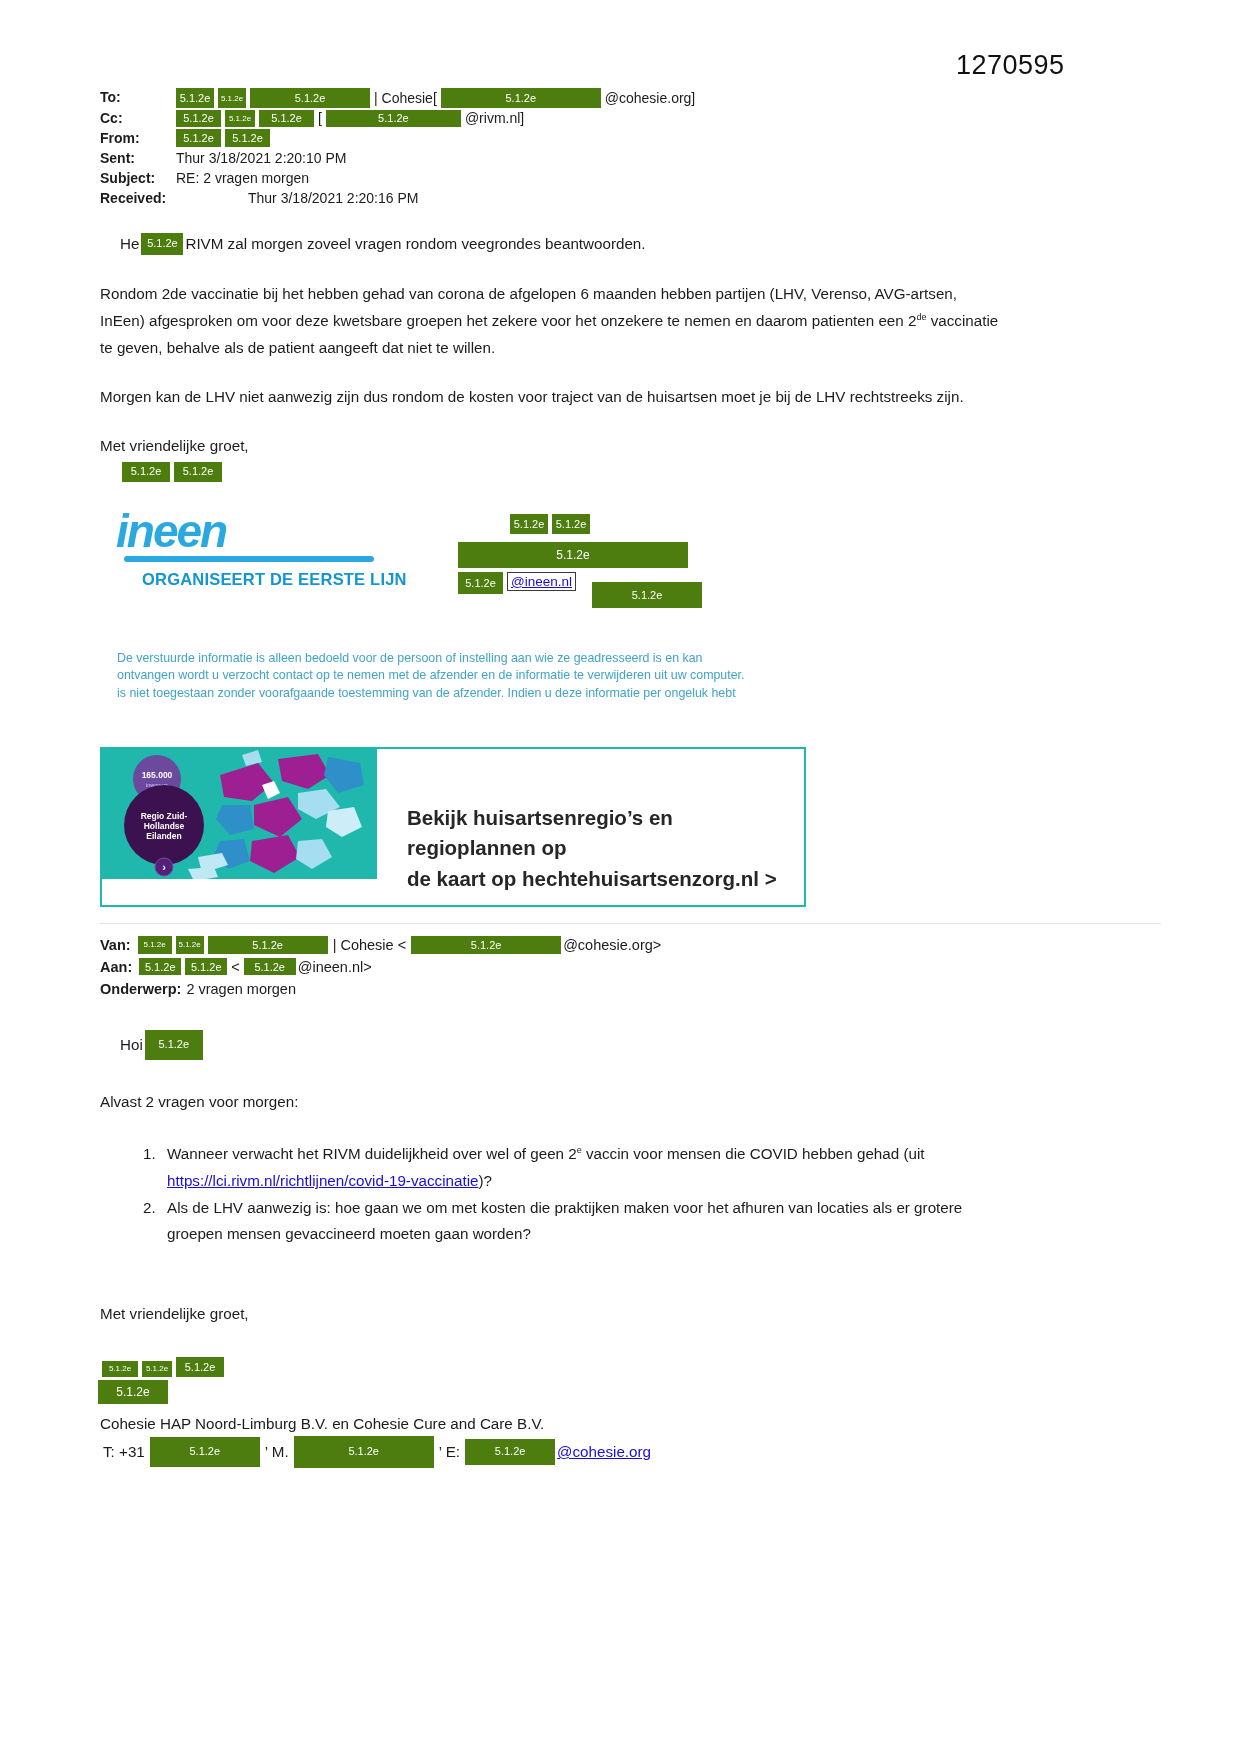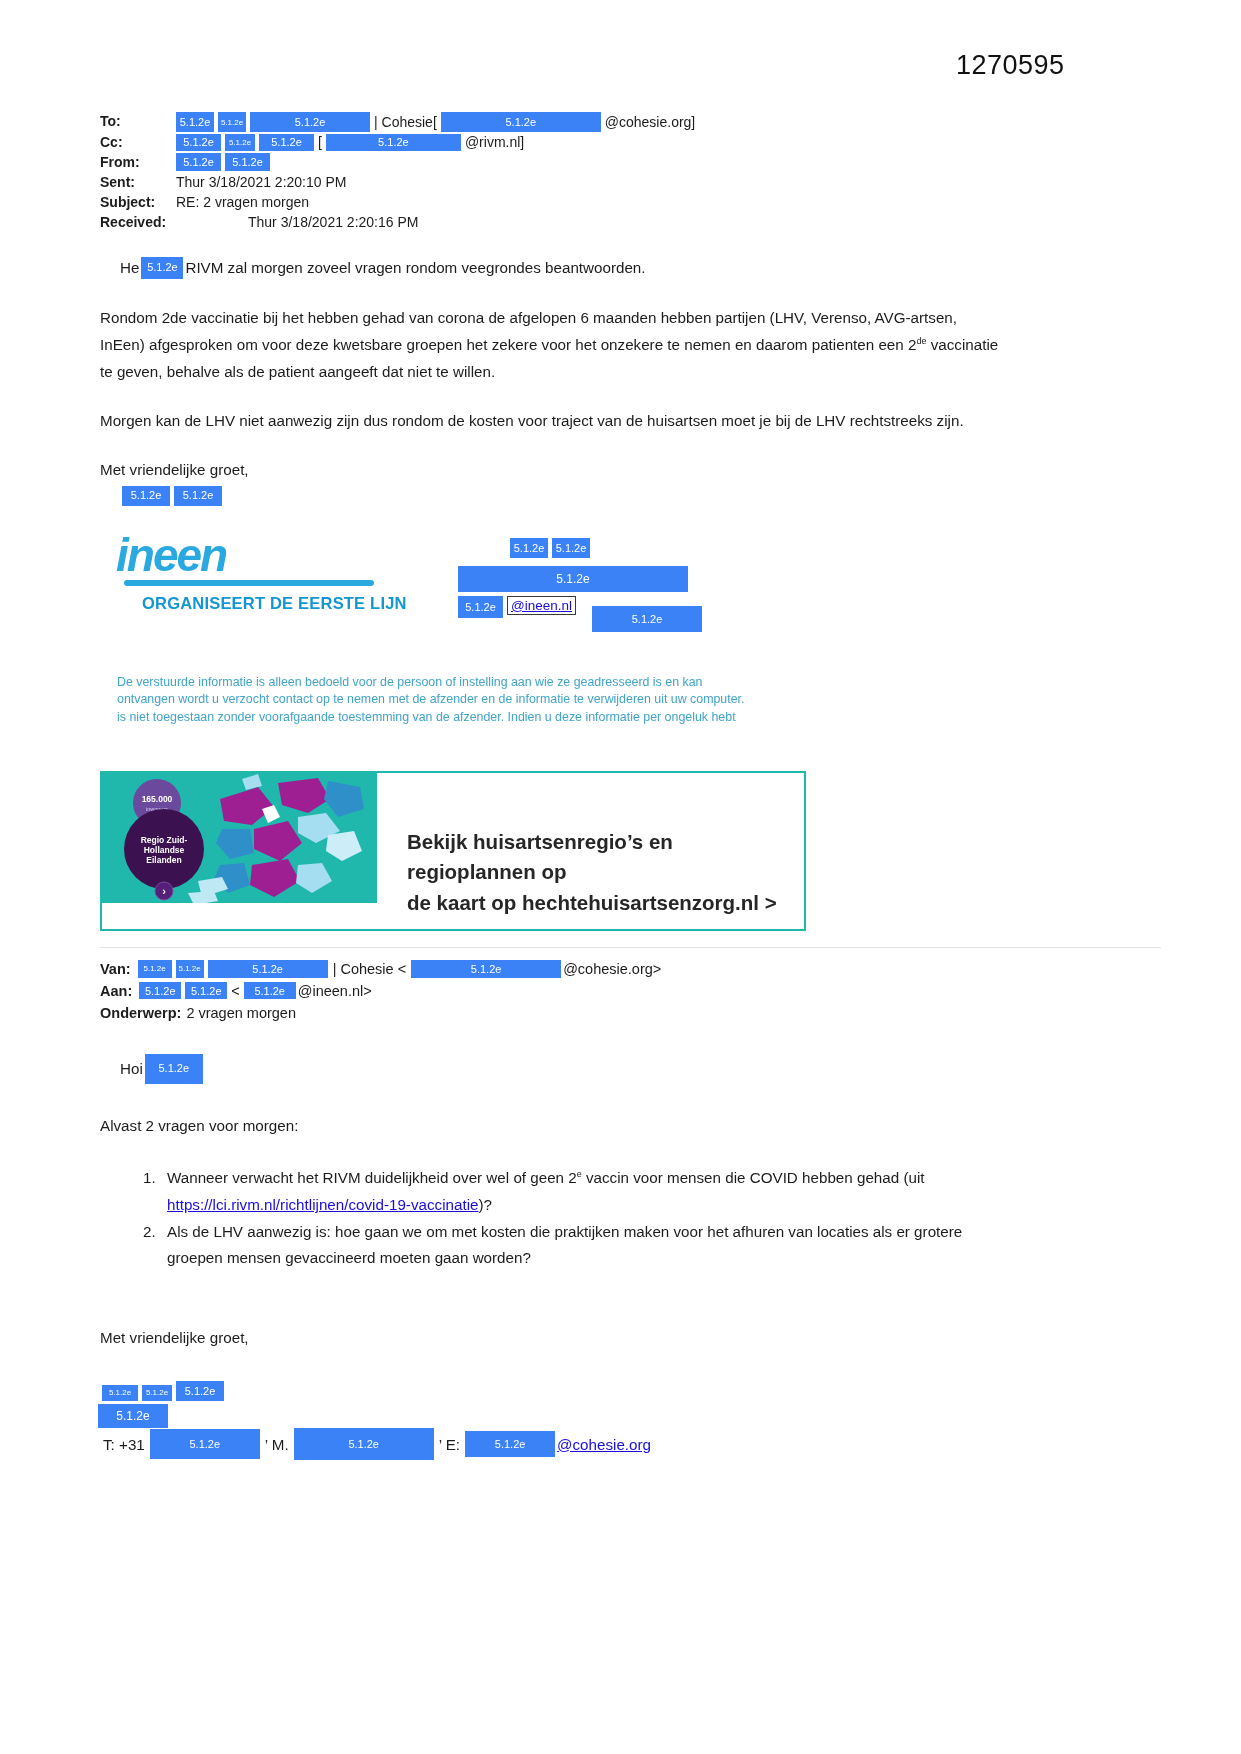--- a/index.html
+++ b/index.html
@@ -3,32 +3,32 @@
 <meta charset="utf-8">
 <style>
   html,body{margin:0;padding:0;background:#ffffff;}
   .page{position:relative;width:1241px;height:1754px;background:#fff;
         font-family:"Liberation Sans",sans-serif;color:#1c1c1c;overflow:hidden;}
   .doc-id{position:absolute;top:50px;left:956px;font-size:27px;color:#111;letter-spacing:.5px;}
   .content{padding:0 80px 0 100px;}
 
   
   .rx{display:inline-flex;align-items:center;justify-content:center;
-      background:#3b82f6;color:#fff;font-size:11px;height:17px;
+      background:#4d7c0f;color:#fff;font-size:11px;height:17px;
       padding:0 4px;margin:0 2px;vertical-align:middle;box-sizing:border-box;flex:none;}
   .rx.xs{font-size:8px;}
   .w28{width:28px}.w30{width:30px}.w34{width:34px}.w36{width:36px}.w38{width:38px}
   .w42{width:42px}.w45{width:45px}.w48{width:48px}.w52{width:52px}.w55{width:55px}
   .w58{width:58px}.w70{width:70px}.w90{width:90px}.w110{width:110px}.w120{width:120px}
   .w135{width:135px}.w140{width:140px}.w150{width:150px}.w160{width:160px}.w230{width:230px}
   .h16{height:16px}.h18{height:18px}.h20{height:20px}.h22{height:22px}.h24{height:24px}
   .h26{height:26px}.h30{height:30px}.h32{height:32px}
 
   
-  .hdr{margin-top:112px;font-size:14px;}
+  .hdr{margin-top:88px;font-size:14px;}
   .hrow{display:flex;align-items:flex-start;line-height:19px;margin-bottom:1px;}
   .hlabel{width:74px;font-weight:bold;flex:none;}
   .hval{display:flex;align-items:center;flex-wrap:wrap;}
   .hval .txt{margin:0 2px;}
   .indent{margin-left:72px;}
 
   .bodytxt{font-size:15.2px;line-height:1.55;}
   .p{margin-top:24px;max-width:905px;}
   .p.wide{max-width:1010px;}
   .p2{line-height:1.78;}
@@ -271,20 +271,21 @@
 
       <div class="sig2-r1">
         <span class="rx xs h16 w36">5.1.2e</span>
         <span class="rx xs h16 w30">5.1.2e</span>
         <span class="rx h20 w48">5.1.2e</span>
       </div>
       <div class="sig2-r2">
         <span class="rx h24 w70">5.1.2e</span>
       </div>
 
+      <div class="company">Cohesie HAP Noord-Limburg B.V. en Cohesie Cure and Care B.V.</div>
 
       <div class="contact">
         <span class="txt">T: +31</span>
         <span class="rx h30 w110">5.1.2e</span>
         <span class="txt">’ M.</span>
         <span class="rx h32 w140">5.1.2e</span>
         <span class="txt">’ E:</span>
         <span class="rx h26 w90">5.1.2e</span>
         <a class="link" href="#">@cohesie.org</a>
       </div>

